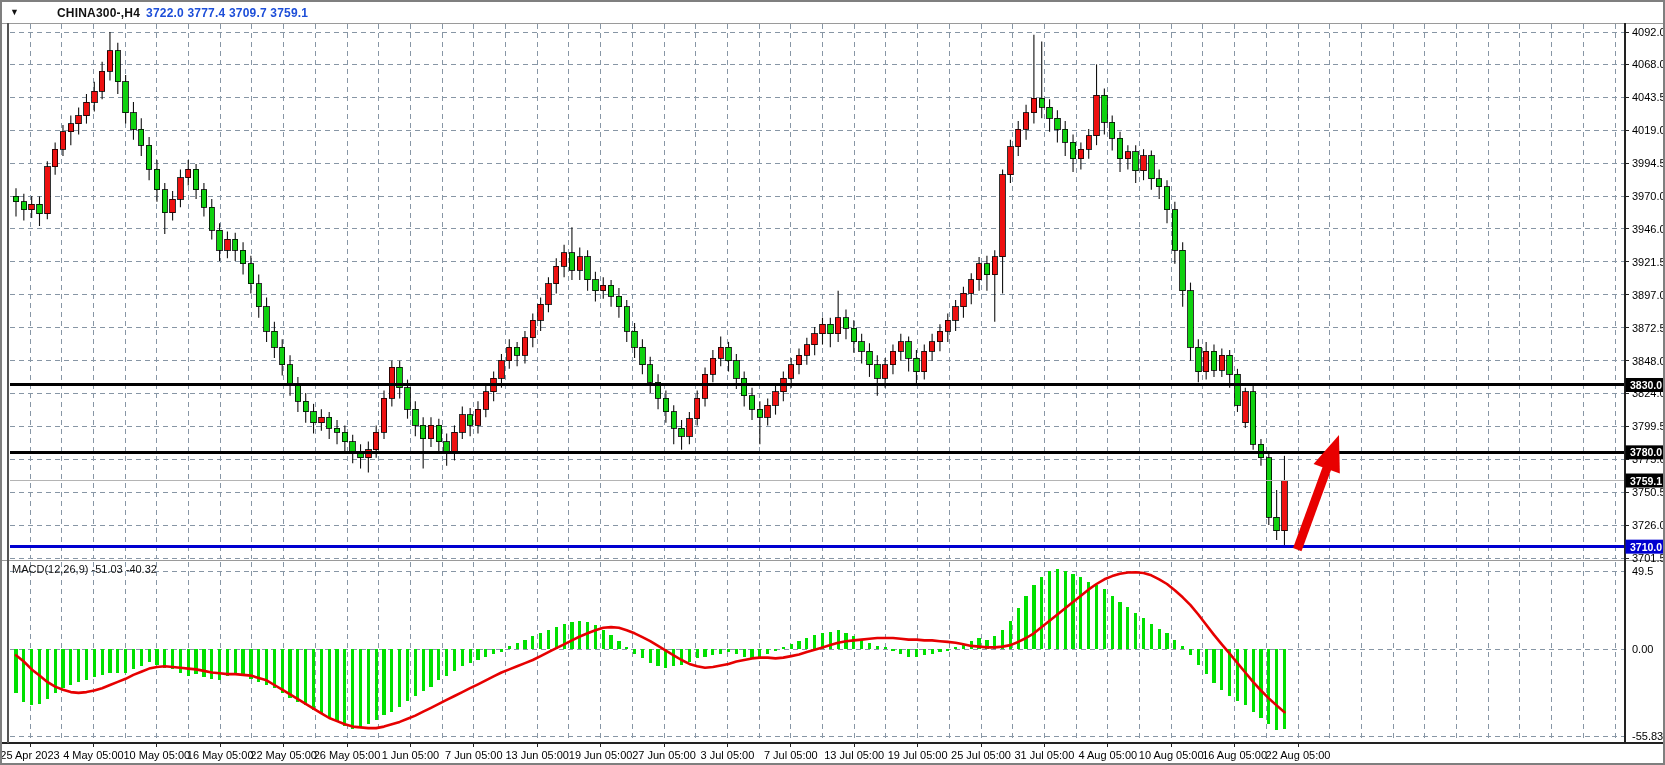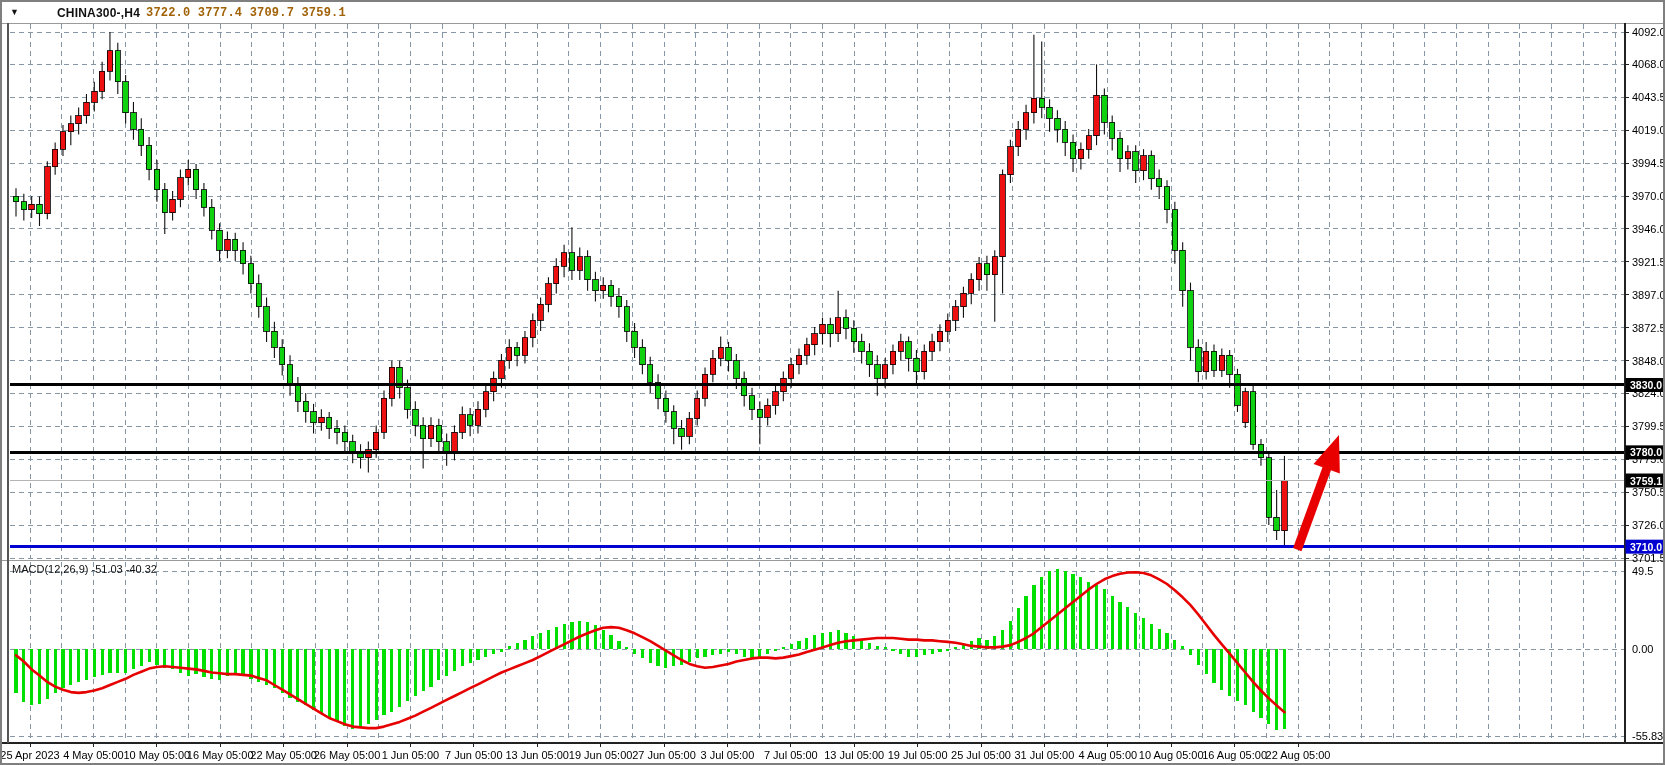--- a/index.html
+++ b/index.html
@@ -8,21 +8,21 @@
     border:2px solid #7f7f7f;box-sizing:border-box;overflow:hidden;
     font-family:"Liberation Sans", sans-serif;
   }
   .titlebar{
     position:absolute;left:0;top:0;width:100%;height:21px;background:#ffffff;
     display:flex;align-items:center;gap:6px;padding-left:8px;box-sizing:border-box;
     z-index:5;
   }
   .menu-tri{font-size:9px;color:#111;cursor:pointer;line-height:1;}
   .title-text{font-size:12px;font-weight:700;color:#111;letter-spacing:0.2px;margin-left:32px;}
-  .title-ohlc{font-size:12px;font-weight:700;color:#a16207;letter-spacing:0.2px;font-family:Liberation Mono, monospace;}
+  .title-ohlc{font-size:12px;font-weight:700;color:#1d4ed8;letter-spacing:0.2px;}
   svg.chart{position:absolute;left:0;top:0;z-index:1;}
   .macd-label{
     position:absolute;left:10px;top:561px;z-index:4;
     font-size:11px;color:#111;background:transparent;
   }
 </style>
 </head>
 <body>
 
 <div class="window">

